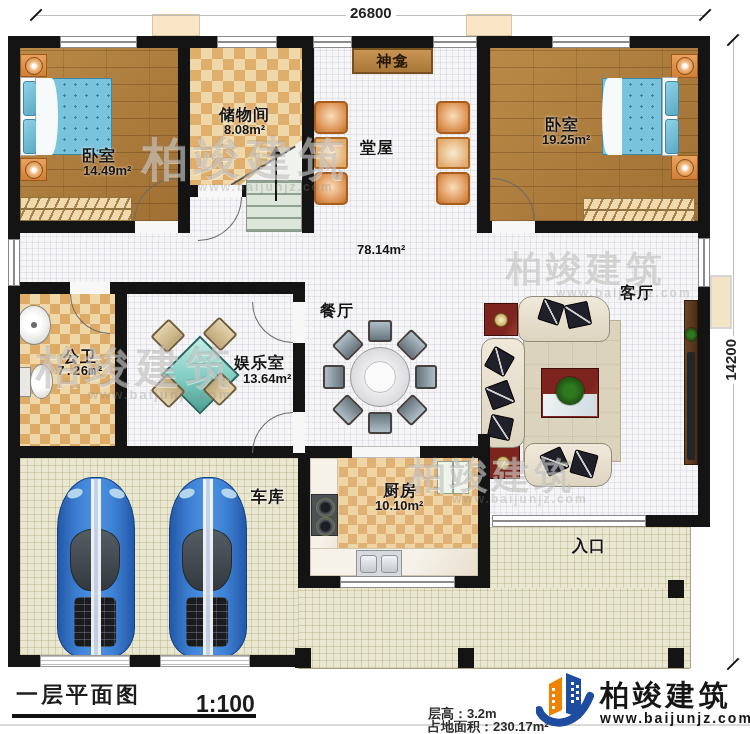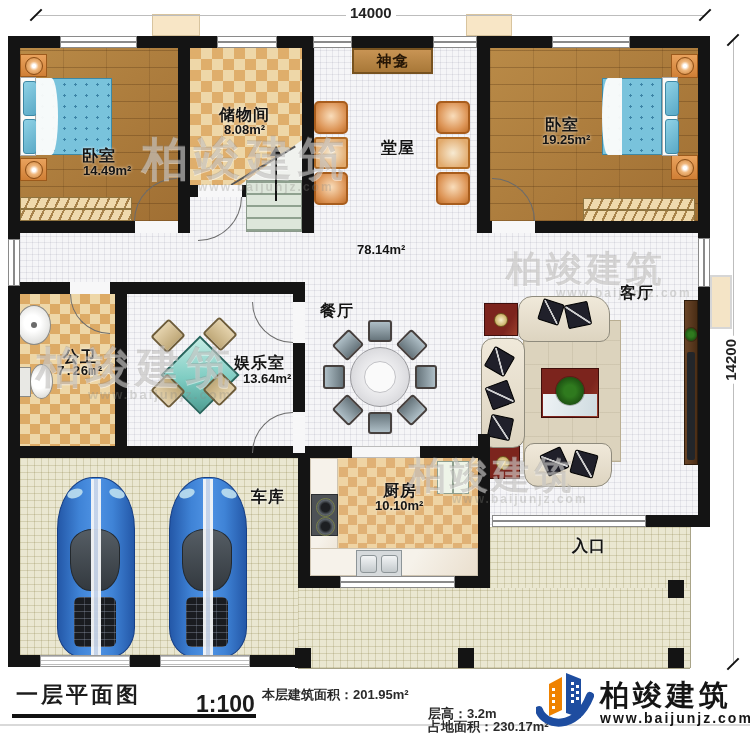--- a/index.html
+++ b/index.html
@@ -292,21 +292,21 @@
   <div class="abs arc arc-bl" style="left:252px;top:302px;width:41px;height:41px;"></div>
   <div class="abs" style="left:293px;top:412px;width:12px;height:41px;background:#f7f7f8;"></div>
   <div class="abs arc arc-tl" style="left:252px;top:412px;width:41px;height:41px;"></div>
   <div class="abs" style="left:352px;top:446px;width:68px;height:12px;background:#f7f7f8;border-top:1px solid #bbb;border-bottom:1px solid #bbb;box-sizing:border-box;"></div>
   <div class="abs win win-h" style="left:492px;top:515px;width:154px;height:12px;"></div>
 
   <div class="abs lbl" style="left:82px;top:146px;">卧室</div>
   <div class="abs area" style="left:83px;top:163px;">14.49m²</div>
   <div class="abs lbl" style="left:219px;top:105px;">储物间</div>
   <div class="abs area" style="left:224px;top:122px;">8.08m²</div>
-  <div class="abs lbl" style="left:381px;top:138px;">堂屋</div>
+  <div class="abs lbl" style="left:360px;top:138px;">堂屋</div>
   <div class="abs area" style="left:357px;top:242px;">78.14m²</div>
   <div class="abs lbl" style="left:545px;top:115px;">卧室</div>
   <div class="abs area" style="left:542px;top:132px;">19.25m²</div>
   <div class="abs lbl" style="left:63px;top:347px;">公卫</div>
   <div class="abs area" style="left:57px;top:364px;font-family:Liberation Mono, monospace;">7.26m²</div>
   <div class="abs lbl" style="left:234px;top:353px;">娱乐室</div>
   <div class="abs area" style="left:243px;top:371px;">13.64m²</div>
   <div class="abs lbl" style="left:320px;top:301px;">餐厅</div>
   <div class="abs lbl" style="left:620px;top:283px;">客厅</div>
   <div class="abs lbl" style="left:251px;top:487px;">车库</div>
@@ -317,35 +317,32 @@
   <div class="abs wm" style="left:142px;top:128px;font-size:46px;letter-spacing:6px;">柏竣建筑</div>
   <div class="abs wm-url" style="left:198px;top:180px;font-size:12px;">www.baijunjz.com</div>
   <div class="abs wm" style="left:506px;top:245px;font-size:36px;letter-spacing:4px;">柏竣建筑</div>
   <div class="abs wm-url" style="left:556px;top:286px;font-size:12px;">www.baijunjz.com</div>
   <div class="abs wm" style="left:36px;top:338px;font-size:44px;letter-spacing:6px;">柏竣建筑</div>
   <div class="abs wm-url" style="left:88px;top:387px;font-size:13px;">www.baijunjz.com</div>
   <div class="abs wm" style="left:408px;top:450px;font-size:38px;letter-spacing:4px;">柏竣建筑</div>
   <div class="abs wm-url" style="left:452px;top:492px;font-size:12px;">www.baijunjz.com</div>
 
   <div class="abs dimline" style="left:35px;top:15px;width:670px;height:1px;"></div>
-  <div class="abs dim" style="left:346px;top:4px;background:#fff;padding:0 4px;">14000</div>
+  <div class="abs dim" style="left:346px;top:4px;background:#fff;padding:0 4px;">26800</div>
   <div class="abs tick" style="left:28px;top:14px;"></div>
   <div class="abs tick" style="left:697px;top:14px;"></div>
   <div class="abs dimline" style="left:733px;top:40px;width:1px;height:625px;"></div>
   <div class="abs dim" style="left:722px;top:336px;writing-mode:vertical-rl;transform:rotate(180deg);background:#fff;padding:3px 0;">14200</div>
   <div class="abs tick" style="left:725px;top:39px;"></div>
   <div class="abs tick" style="left:725px;top:663px;"></div>
 
   <div class="abs tb-title" style="left:16px;top:680px;">一层平面图</div>
   <div class="abs tb-scale" style="left:196px;top:691px;">1:100</div>
   <div class="abs" style="left:12px;top:714px;width:244px;height:4px;background:#111;"></div>
   <div class="abs" style="left:0;top:724px;width:750px;height:2px;background:#d9d9d9;"></div>
-  <div class="abs tb-stat" style="left:262px;top:686px;">
-    <span>本层建筑面积：</span><span>201.95m²</span>
-  </div>
   <div class="abs tb-stat" style="left:428px;top:718px;">
     <span>占地面积：</span><span>230.17m²</span>
   </div>
   <div class="abs tb-stat" style="left:428px;top:705px;">
     <span>层高：</span><span>3.2m</span>
   </div>
   <div class="abs" style="left:536px;top:668px;width:58px;height:62px;">
     <svg width="58" height="62" viewBox="0 0 58 62">
       <path d="M3 42 C 8 58, 40 64, 54 28" stroke="#1e4da0" stroke-width="8" fill="none" stroke-linecap="round"></path>
       <polygon points="13,16 26,9 26,42 13,48" fill="#ef8200"></polygon>

